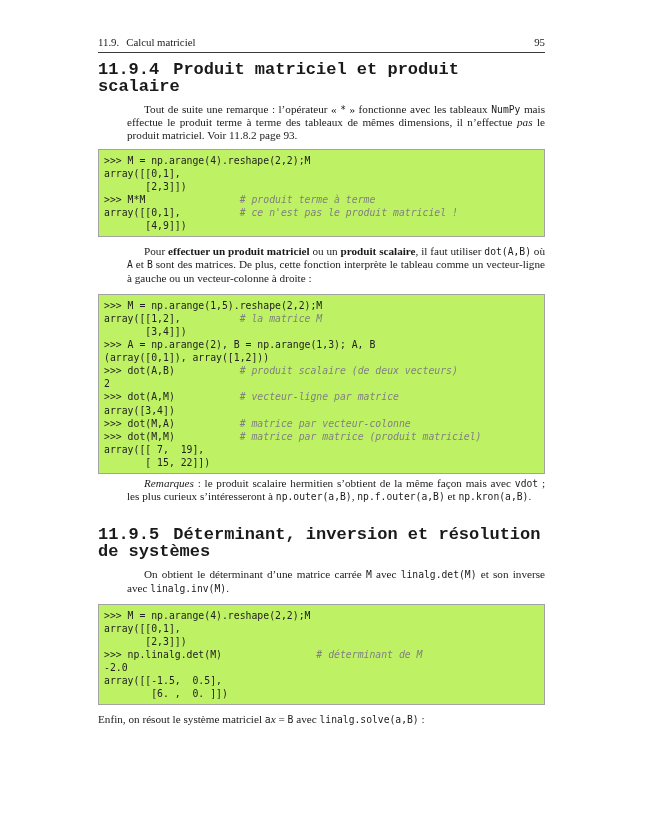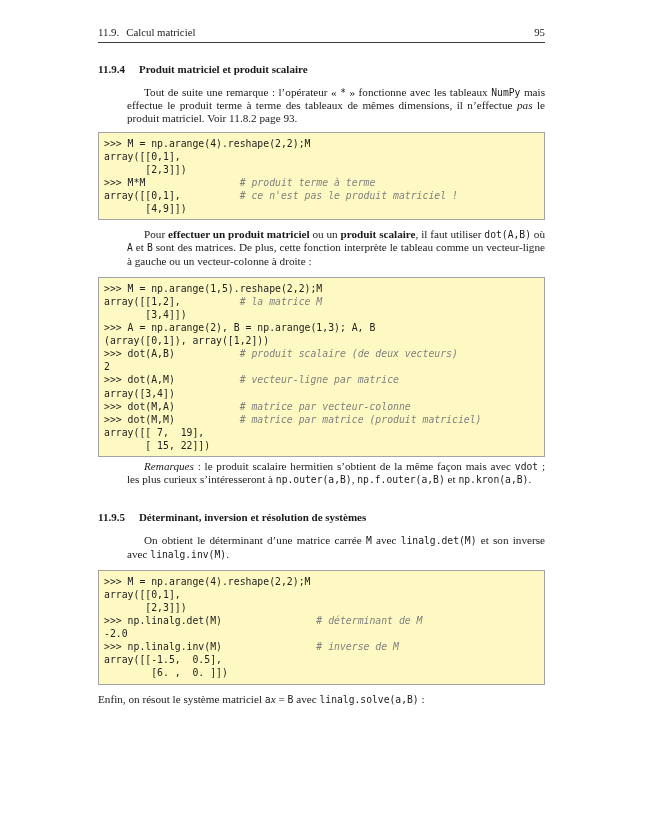--- a/index.html
+++ b/index.html
@@ -11,39 +11,40 @@
     position: relative;
     overflow: hidden;
   }
   .content {
     position: absolute;
     left: 98px; top: 0;
     width: 447px;
   }
   
   .running-head {
-    margin-top: 26px;
+    margin-top: 36px;
     display: flex;
     justify-content: space-between;
     align-items: baseline;
     font-size: 10.8px;
     line-height: 13px;
   }
   .running-head .num { margin-right: 7px; }
   .rule {
     height: 1px;
     background: #3c3c3c;
     margin-top: 3px;
   }
   
   .section-heading {
-    font-size: 11px;
+    font-size: 17px;
     font-weight: bold;
     line-height: 17px;
-    margin: 18px 0 0 0;
+    margin: 8px 0 0 0;
+    font-family: Liberation Mono, monospace;
   }
   .section-heading .sec-num { margin-right: 14px; }
   .section-heading.second { margin-top: 23px; }
   
   p.para {
     font-size: 11.2px;
     line-height: 13.2px;
     text-align: justify;
     margin: 8px 0 0 0;
   }
@@ -54,21 +55,21 @@
   
   .seg-t { }
   .seg-b { font-weight: bold; }
   .seg-i { font-style: italic; }
   .seg-c {
     font-family: "DejaVu Sans Mono", "Liberation Mono", monospace;
     font-size: 9.7px;
   }
   
   .codeblock {
-    background: #fef9c3;
+    background: #bef264;
     border: 1px solid #a3a3a3;
     margin: 9px 0 0 0;
     padding: 4px 5px;
     font-family: "DejaVu Sans Mono", "Liberation Mono", monospace;
     font-size: 9.8px;
     line-height: 13.1px;
     color: #222222;
   }
   .codeblock.first { margin-top: 6px; }
   .code-line { white-space: pre; }
@@ -127,20 +128,19 @@
   </h1>
 
   <p class="para indent"><span class="seg-t">On obtient le déterminant d’une matrice carrée </span><span class="seg-c">M</span><span class="seg-t"> avec </span><span class="seg-c">linalg.det(M)</span><span class="seg-t"> et son inverse avec </span><span class="seg-c">linalg.inv(M)</span><span class="seg-t">.</span></p>
 
   <div class="codeblock">
       <div class="code-line">&gt;&gt;&gt; M = np.arange(4).reshape(2,2);M</div>
       <div class="code-line">array([[0,1],</div>
       <div class="code-line">       [2,3]])</div>
       <div class="code-line"><span class="code-text">&gt;&gt;&gt; np.linalg.det(M)                </span><span class="code-comment"># déterminant de M</span></div>
       <div class="code-line">-2.0</div>
-      <div class="code-line"><span class="code-text">&gt;&gt;&gt; np.linalg.inv(M)                </span><span class="code-comment"># inverse de M</span></div>
       <div class="code-line">array([[-1.5,  0.5],</div>
       <div class="code-line">        [6. ,  0. ]])</div>
     </div>
 
   <p class="para last"><span class="seg-t">Enfin, on résout le système matriciel </span><span class="seg-c">a</span><span class="seg-i">x</span><span class="seg-t"> = </span><span class="seg-c">B</span><span class="seg-t"> avec </span><span class="seg-c">linalg.solve(a,B)</span><span class="seg-t"> :</span></p>
 
 </div>
 
 </body></html>

